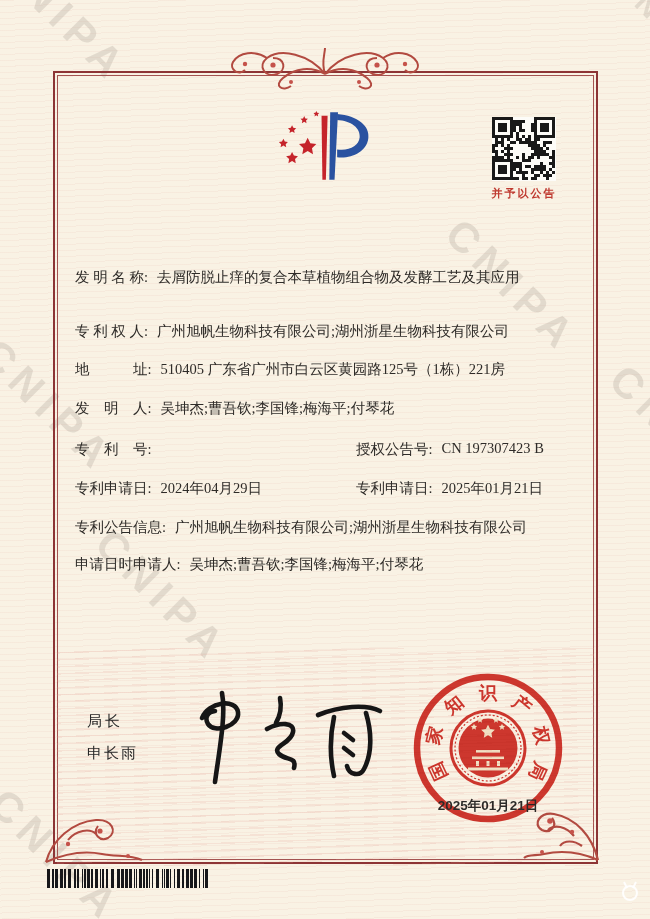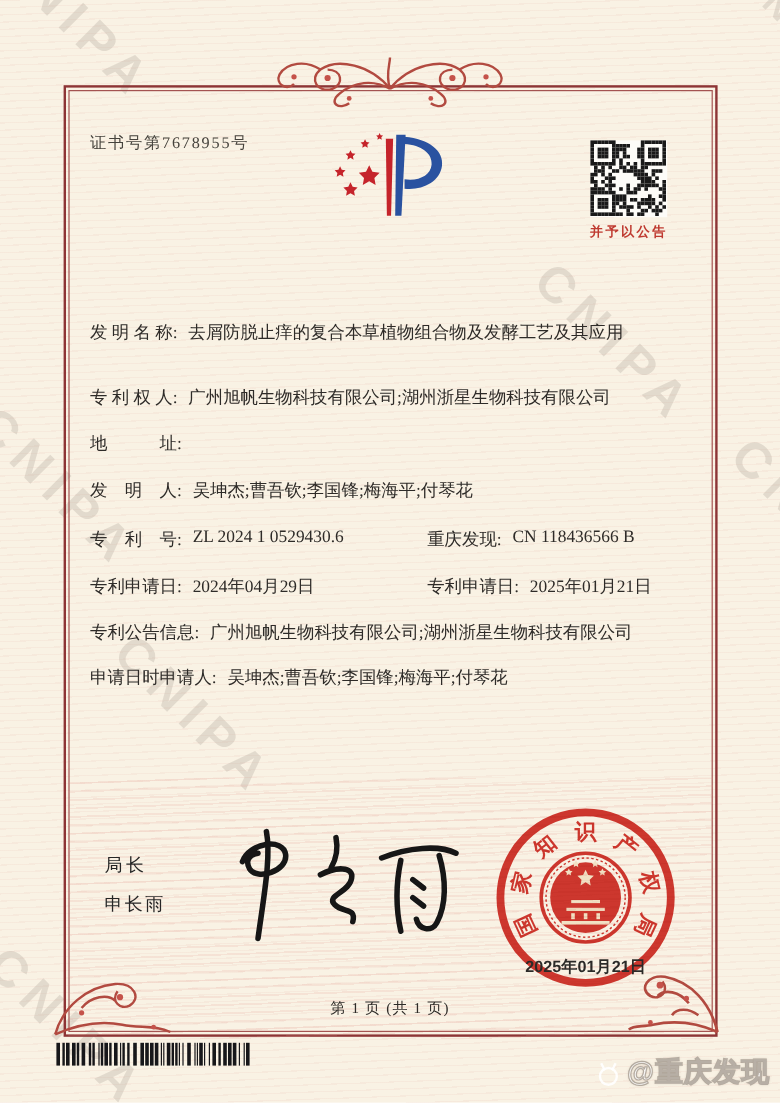--- a/index.html
+++ b/index.html
@@ -150,21 +150,20 @@
       <path d="M52,30 C44,20 32,18 26,24"></path>
       <path d="M60,40 C52,34 42,34 38,40"></path>
     </g>
     <g fill="#c5524a">
       <circle cx="28" cy="15" r="2.8"></circle>
         <circle cx="50" cy="26" r="2.2"></circle>
         <circle cx="20" cy="46" r="2"></circle>
     </g>
   </svg>
 
-  <div class="cert-number">证书号第7678955号</div>
 
   <svg class="logo" viewBox="0 0 120 86">
     <defs>
       <path id="star" d="M0,-10 L2.939,-4.045 L9.511,-3.09 L4.755,1.545 L5.878,8.09 L0,4.6 L-5.878,8.09 L-4.755,1.545 L-9.511,-3.09 L-2.939,-4.045 Z"></path>
     </defs>
 
     <path d="M66,4 L75,4 L71,82 L65,82 Z" fill="#2a52a0"></path>
     <path d="M74,6 C98,8 112,20 110,34 C108,50 90,58 74,56 L74,47 C88,49 99,43 100,33 C101,22 90,14 74,13 Z" fill="#2a52a0"></path>
 
     <path d="M56,8 L63,8 L61,82 L57,82 Z" fill="#c5242b"></path>
@@ -430,33 +429,33 @@
   <div class="row" style="top:268px;align-items:flex-end;">
     <span class="lab">发 明 名 称:</span>
     <span class="val">去屑防脱止痒的复合本草植物组合物及发酵工艺及其应用</span>
   </div>
   <div class="row" style="top:322px;">
     <span class="lab">专 利 权 人:</span>
     <span class="val">广州旭帆生物科技有限公司;湖州浙星生物科技有限公司</span>
   </div>
   <div class="row" style="top:360px;">
     <span class="lab">地　　　址:</span>
+    <span class="val">510405 广东省广州市白云区黄园路125号（1栋）221房</span>
   </div>
   <div class="row" style="top:399px;">
     <span class="lab">发　明　人:</span>
     <span class="val">吴坤杰;曹吾钦;李国锋;梅海平;付琴花</span>
   </div>
   <div class="row" style="top:440px;">
     <span class="half first">
       <span class="lab">专　利　号:</span>
-      <span class="val">ZL 2024 1 0529430.6</span>
     </span>
     <span class="half">
-      <span class="lab">重庆发现:</span>
-      <span class="val">CN 118436566 B</span>
+      <span class="lab">授权公告号:</span>
+      <span class="val">CN 197307423 B</span>
     </span>
   </div>
   <div class="row" style="top:479px;">
     <span class="half first">
       <span class="lab">专利申请日:</span>
       <span class="val">2024年04月29日</span>
     </span>
     <span class="half">
       <span class="lab">专利申请日:</span>
       <span class="val">2025年01月21日</span>
@@ -531,21 +530,20 @@
         <rect x="68" y="93" width="3" height="5"></rect>
         <rect x="78.5" y="93" width="3" height="5"></rect>
         <rect x="89" y="93" width="3" height="5"></rect>
         <rect x="60" y="99.5" width="40" height="3"></rect>
       </g>
     </g>
 
     <text x="80" y="142" text-anchor="middle" font-size="13.5" font-weight="bold" fill="#1c1c1c" font-family="Liberation Sans, DejaVu Sans, sans-serif">2025年01月21日</text>
   </svg>
 
-  <div class="footer">第 1 页 (共 1 页)</div>
 
   <div class="barcode" id="barcode">
       <span style="width: 3px;"></span>
       <i style="width: 2px;"></i>
       <span style="width: 2px;"></span>
       <i style="width: 1px;"></i>
       <span style="width: 3px;"></span>
       <i style="width: 2px;"></i>
       <span style="width: 3px;"></span>
       <i style="width: 1px;"></i>
@@ -627,16 +625,15 @@
       <i style="width: 3px;"></i>
     </div>
 
   <div class="photo-wm">
     <svg width="24" height="24" viewBox="0 0 24 24">
       <g fill="none" stroke="rgba(255,255,255,0.9)" stroke-width="2">
         <path d="M6 4 L9 10 M18 4 L15 10"></path>
         <circle cx="12" cy="15" r="7"></circle>
       </g>
     </svg>
-    <span>@重庆发现</span>
   </div>
 
 </div>
 
 </body></html>

